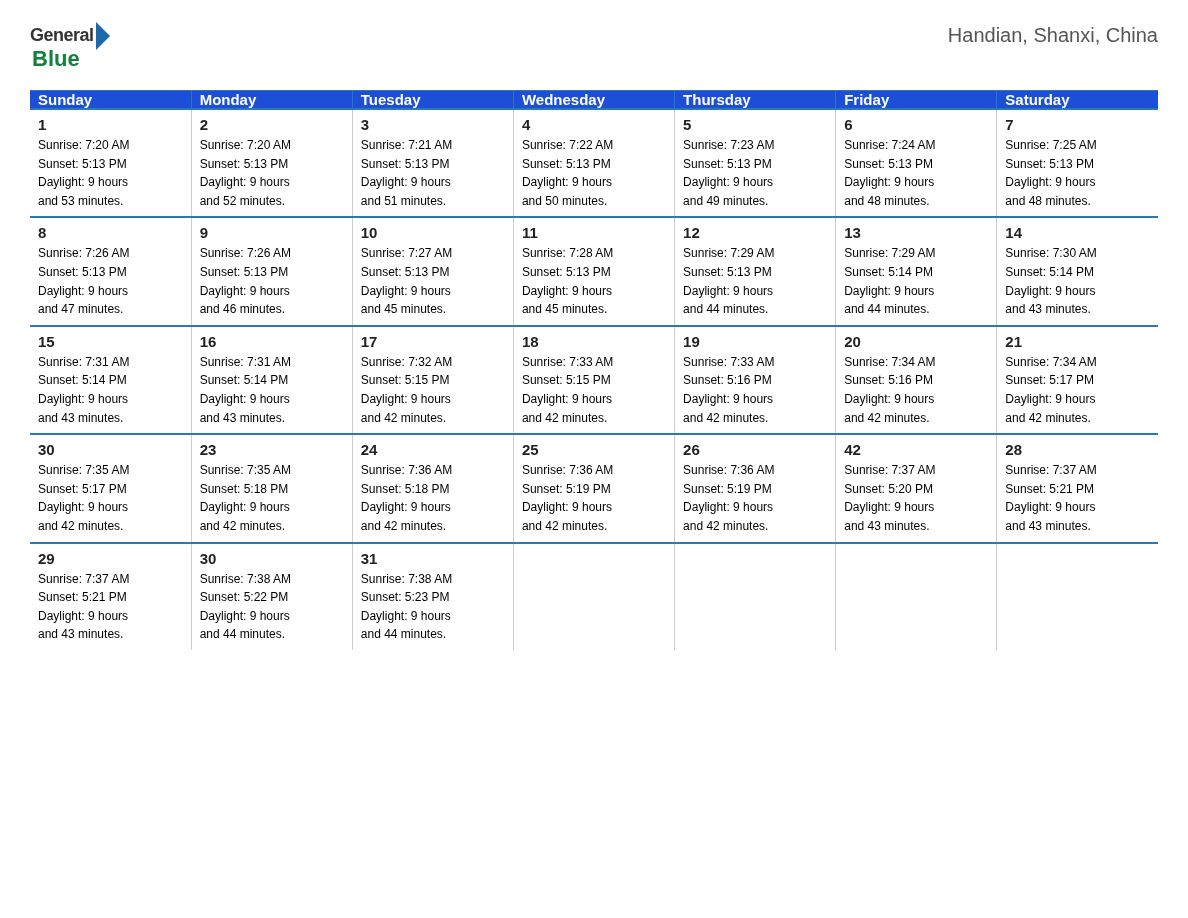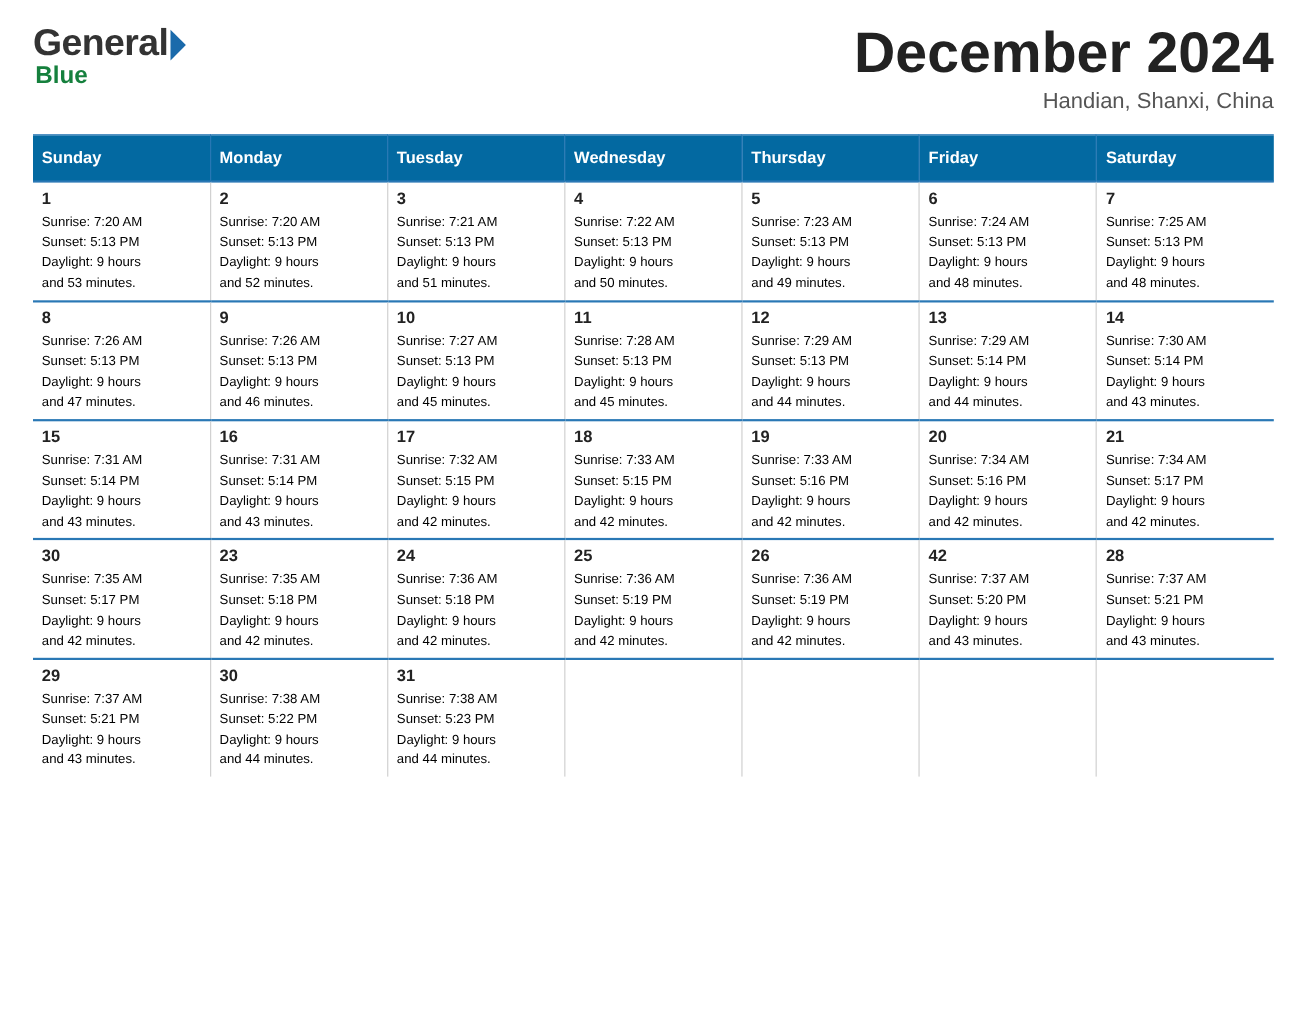--- a/index.html
+++ b/index.html
@@ -19,21 +19,21 @@
     .logo {
       display: flex;
       flex-direction: column;
       align-items: flex-start;
     }
     .logo-top {
       display: flex;
       align-items: center;
     }
     .logo-general {
-      font-size: 34px;
+      font-size: 18px;
       font-weight: bold;
       color: #333;
       letter-spacing: -0.5px;
     }
     .logo-triangle {
       width: 0;
       height: 0;
       border-left: 14px solid #1a6aab;
       border-top: 14px solid transparent;
       border-bottom: 14px solid transparent;
@@ -60,25 +60,25 @@
       font-size: 20px;
       color: #555;
       margin-top: 4px;
     }
     table {
       width: 100%;
       border-collapse: collapse;
       table-layout: fixed;
     }
     thead tr th {
-      background-color: #0369a1;
+      background-color: #1d4ed8;
       color: #fff;
       font-size: 15px;
       font-weight: bold;
-      padding: 12px 8px;
+      padding: 0 8px;
       text-align: left;
       border: 1px solid #2a78b5;
     }
     tbody tr td {
       vertical-align: top;
       padding: 6px 8px;
       border: 1px solid #ccc;
       border-top: 2px solid #2a78b5;
       font-size: 12.5px;
       color: #333;
@@ -118,21 +118,20 @@
 
 <div class="header">
   <div class="logo">
     <div class="logo-top">
       <span class="logo-general">General</span>
       <div class="logo-triangle"></div>
     </div>
     <span class="logo-blue">Blue</span>
   </div>
   <div class="title-block">
-    <div class="month-title">December 2024</div>
     <div class="location">Handian, Shanxi, China</div>
   </div>
 </div>
 
 <table>
   <thead>
     <tr>
     <th>Sunday</th>
         <th>Monday</th>
         <th>Tuesday</th>

